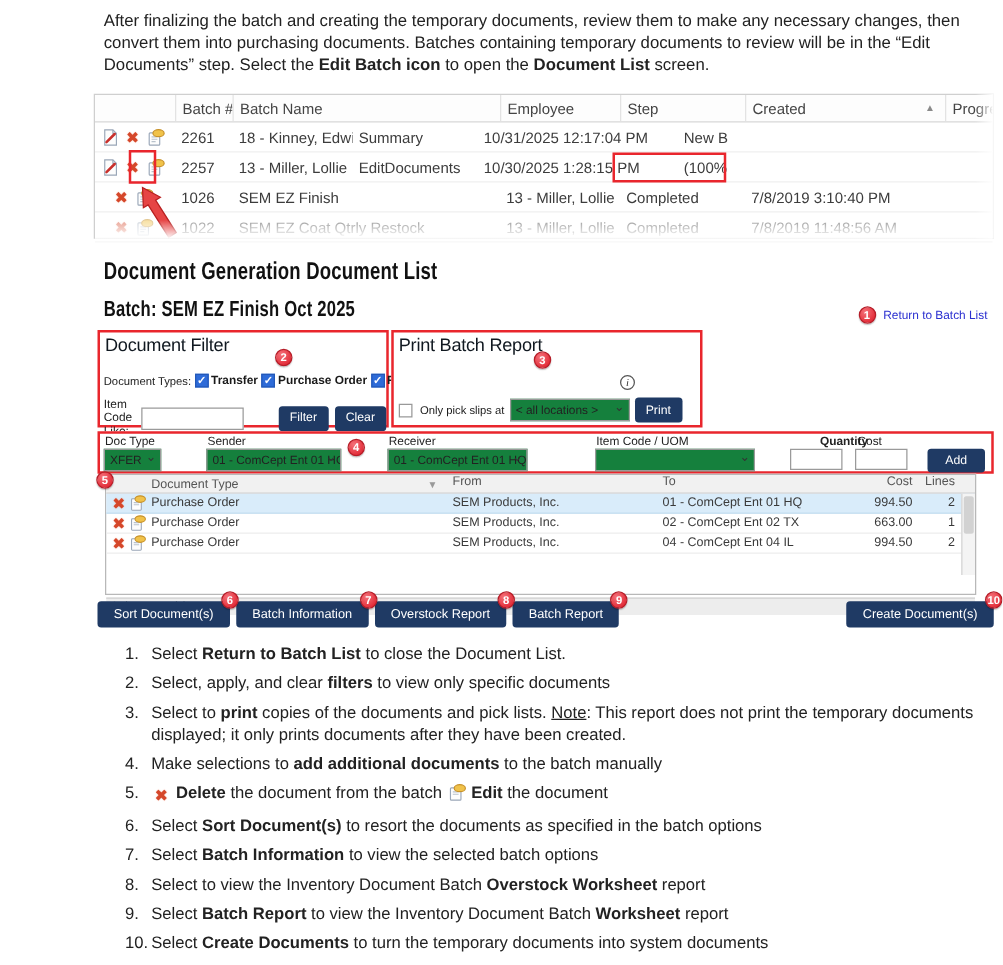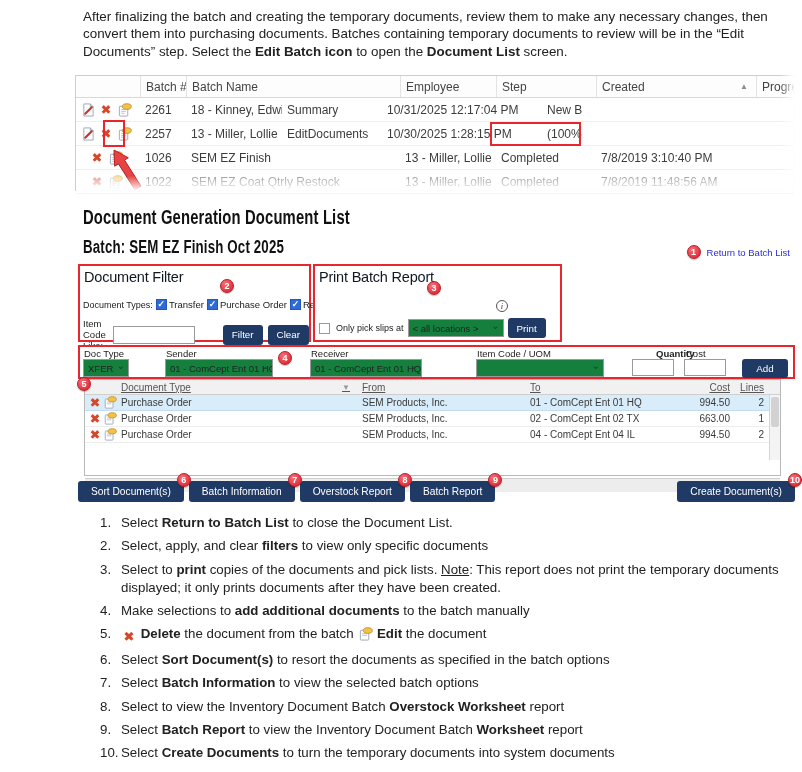--- a/index.html
+++ b/index.html
@@ -60,40 +60,40 @@
   .panel { position:absolute; border:2px solid #e9262d; background:#fff; }
   .filter-panel { left:78px; top:264px; width:233px; height:78px; }
   .print-panel { left:313px; top:264px; width:249px; height:78px; }
   .panel-title { position:absolute; left:4px; top:3px; font-size:14.5px; font-weight:normal; color:#101820; letter-spacing:-.2px; }
   .types-row { position:absolute; left:3px; top:33px; display:flex; align-items:center; gap:3px; white-space:nowrap; }
   .mini-label { font-size:9px; color:#222; }
   .cb { width:11px; height:11px; border:1px solid #999; background:#fff; display:inline-flex; align-items:center; justify-content:center; flex:none; }
   .cb.checked { background:#2e6bd8; border-color:#2358b8; }
   .cb.checked::after { content:"✓"; color:#fff; font-size:9px; font-weight:bold; line-height:1; }
   .cb-label { font-size:9.5px; color:#1a1a1a; margin-left:2px; }
-  .cb-item { display:flex; align-items:center; }
+  .cb-item { display:flex; align-items:center;font-weight:bold; }
   .itemcode-row { position:absolute; left:3px; top:52px; display:flex; align-items:center; }
   .txt-input { border:1px solid #9a9a9a; background:#fff; height:18px; font-size:10px; padding:0 3px; font-family:"Liberation Sans",sans-serif; }
   .navy-btn { background:#1f3a64; color:#fff; border:none; border-radius:3px; font-size:9.8px; height:20px; padding:0 9px;
     font-family:"Liberation Sans",sans-serif; display:inline-flex; align-items:center; justify-content:center; cursor:pointer; white-space:nowrap; }
   .info-circ { position:absolute; right:52px; top:34px; width:12px; height:12px; border:1px solid #555; border-radius:50%;
     display:flex; align-items:center; justify-content:center; font-size:8.5px; color:#333; font-family:"Liberation Serif",serif; font-style:italic; }
   .print-row { position:absolute; left:4px; top:52px; display:flex; align-items:center; gap:4px; }
   .sel { position:relative; border:1px solid #9a9a9a; background:#15803d; height:18px; font-size:9.5px; color:#222;
     display:flex; align-items:center; padding:0 14px 0 4px; white-space:nowrap; overflow:hidden; }
   .sel::after { content:"⌄"; position:absolute; right:3px; top:0; font-size:10px; color:#333; }
 
   
   .add-row { left:78px; top:345px; width:717px; height:34px; }
   .ar-label { position:absolute; top:1px; font-size:9.5px; color:#222; white-space:nowrap; }
   .ar-ctl { position:absolute; top:12px; }
 
   
   .doc-table { position:absolute; left:84px; top:379px; width:697px; height:97px; border:1px solid #b8b8b8; background:#fff; }
-  .dt-header { display:flex; height:15px; align-items:center; background:#f1f1f1; border-bottom:1px solid #cfcfcf; font-size:10px; color:#555;text-decoration:underline; }
+  .dt-header { display:flex; height:15px; background:#f1f1f1; border-bottom:1px solid #cfcfcf; font-size:10px; color:#555; }
   .dt-header > div, .dt-row > div { padding:0 4px; overflow:hidden; white-space:nowrap; }
   .dt-row { display:flex; height:16px; align-items:center; border-bottom:1px solid #ededed; font-size:10px; color:#3a3a3a; }
   .dt-row.sel-row { background:#d9ecfa; border-bottom-color:#c3ddf0; }
   .d-ic { width:32px; display:flex; align-items:center; gap:1px; padding:0 0 0 3px !important; }
   .d-type { flex:1; display:flex; align-items:center; }
   .d-from { width:168px; }
   .d-to { width:150px; }
   .d-cost { width:58px; text-align:right; }
   .d-lines { width:46px; text-align:right; padding-right:16px !important; }
   .dt-filler { height:35px; }

